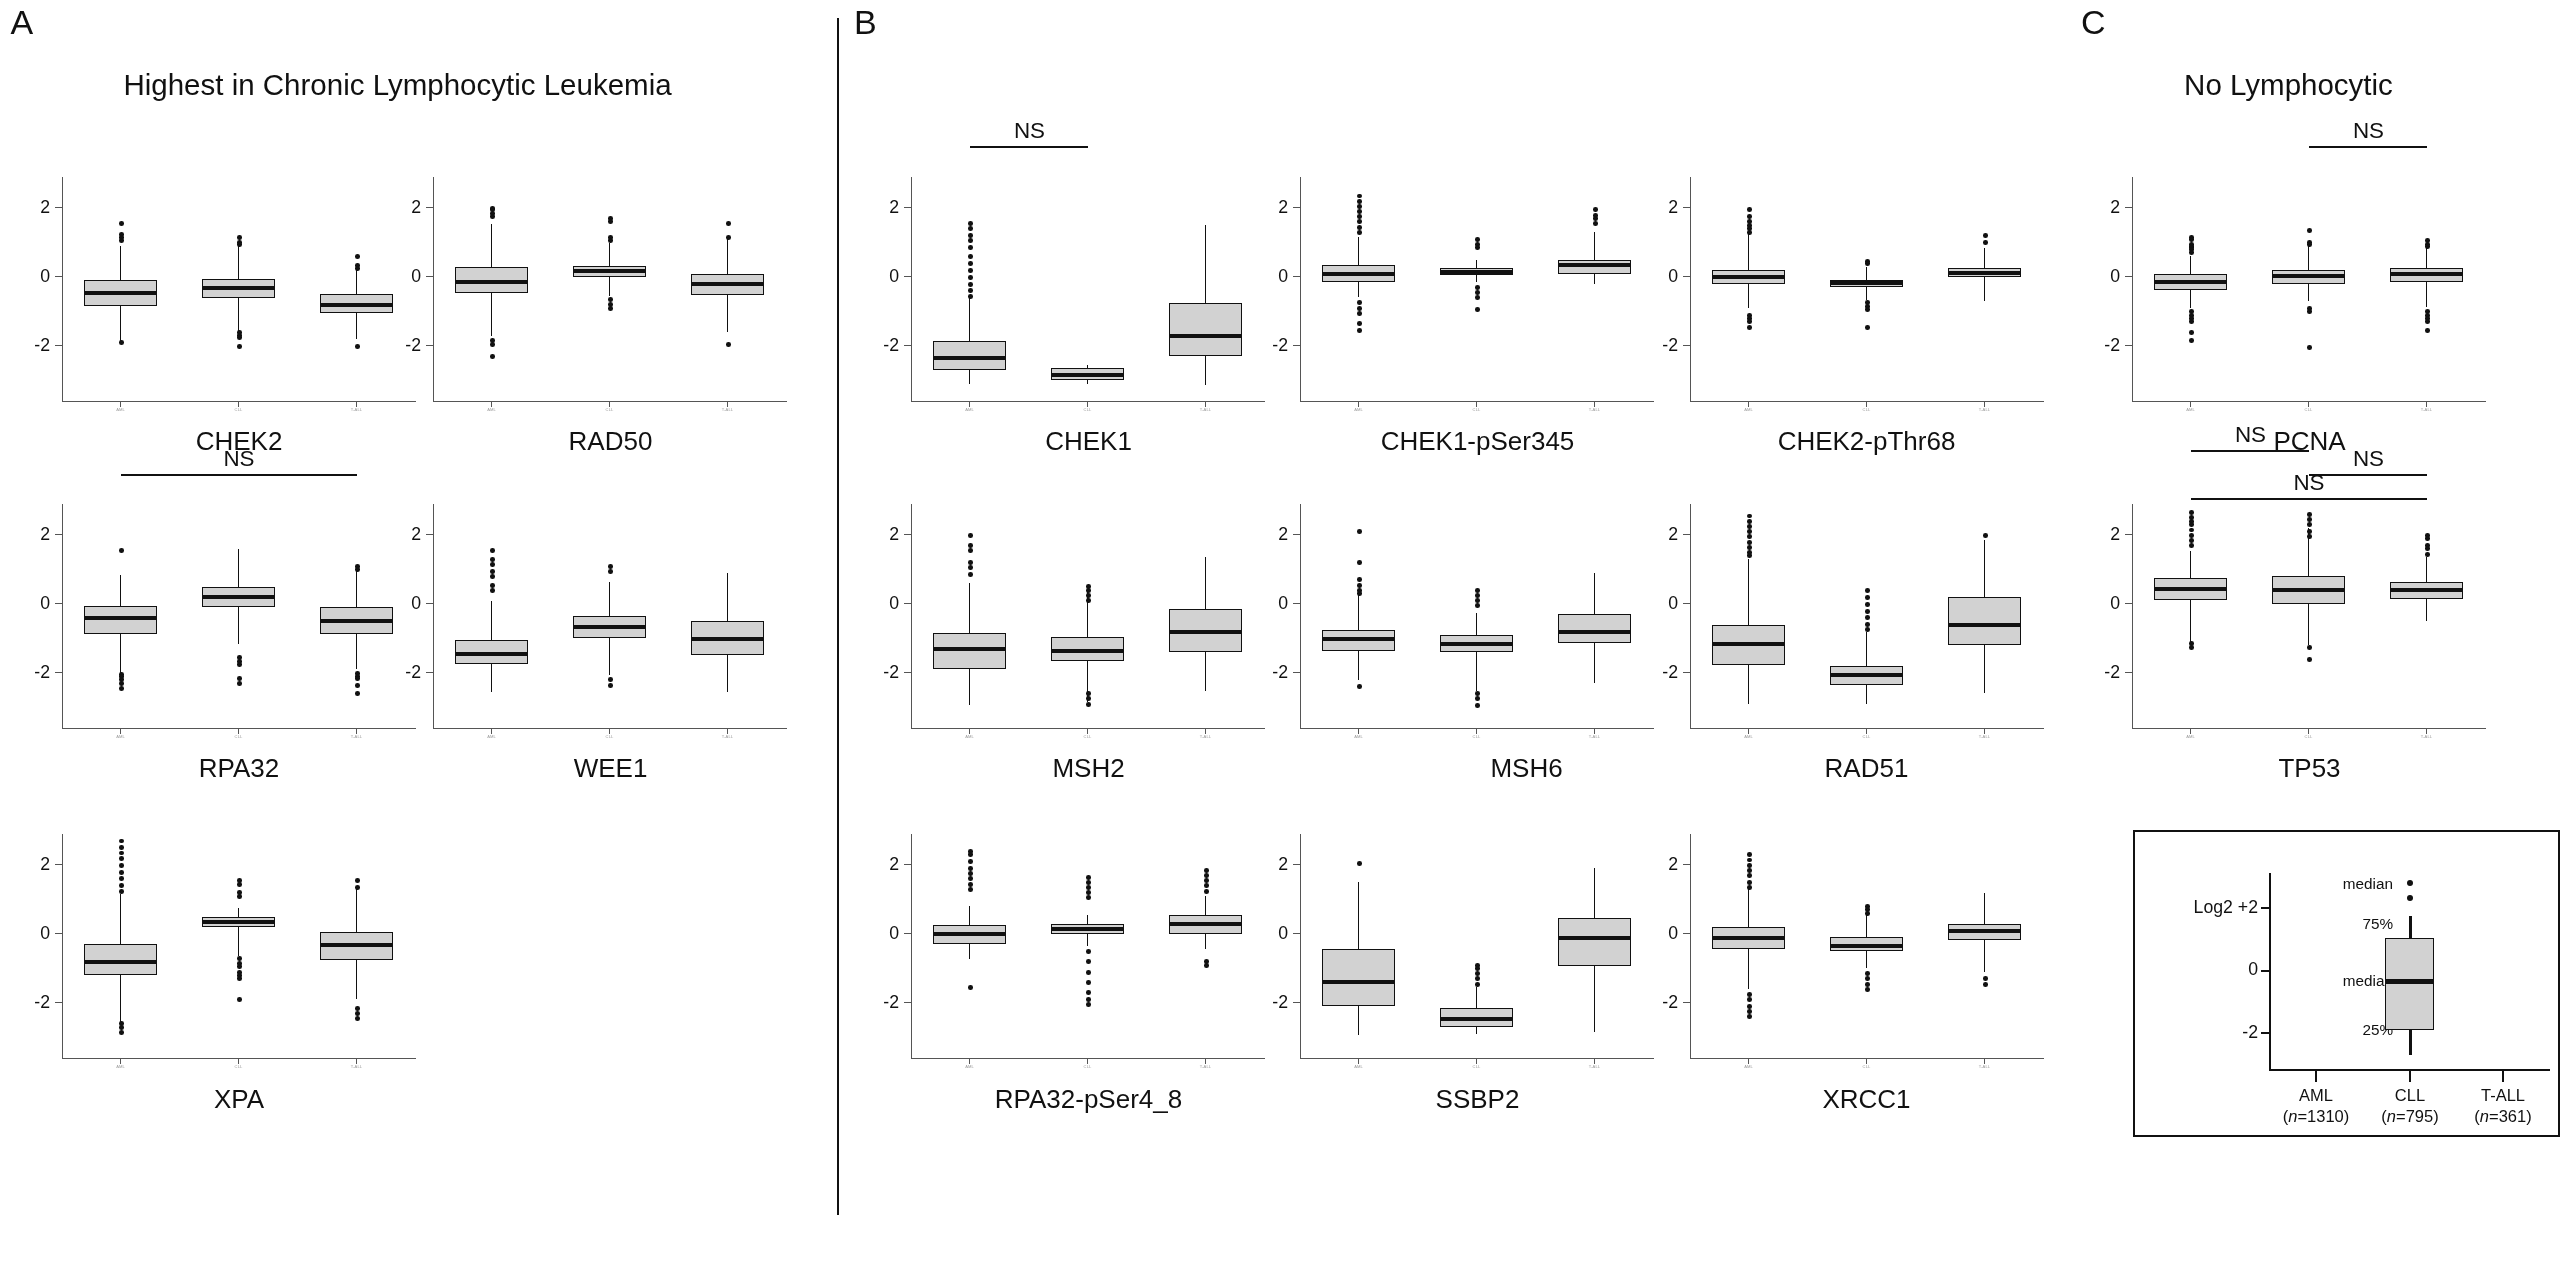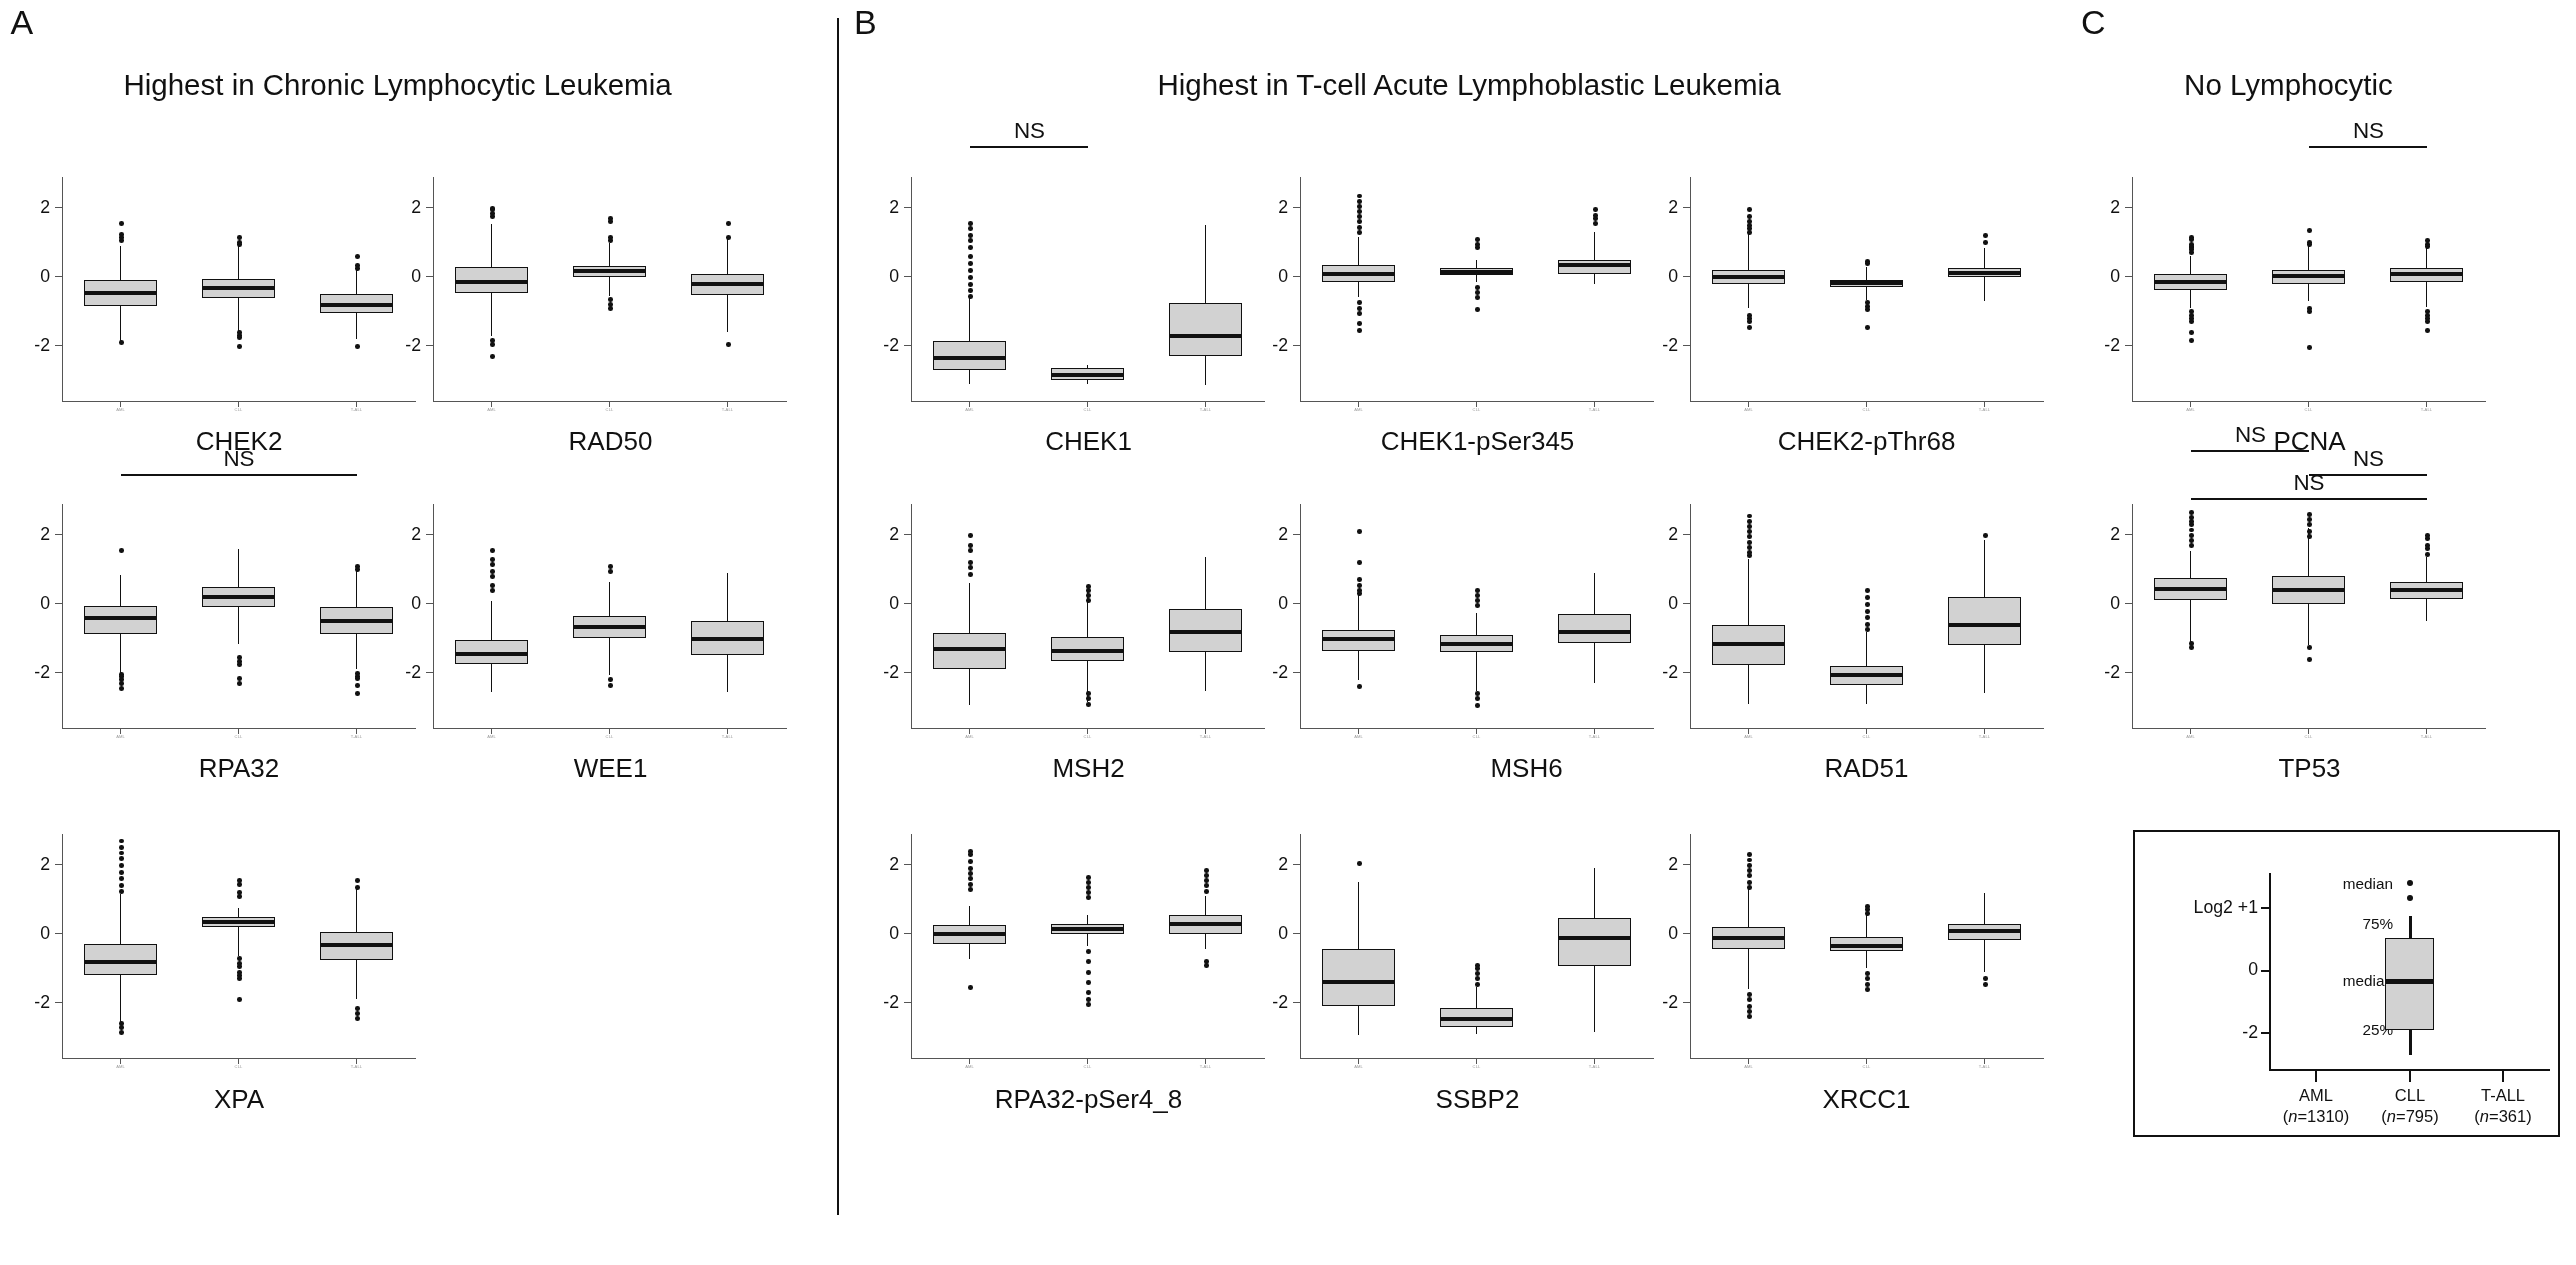--- a/index.html
+++ b/index.html
@@ -52,21 +52,20 @@
   .lg-xtick i{font-style:italic;}
   .lg-axis{position:absolute;background:#111;}
 </style>
 </head>
 <body>
 
 <div class="fig">
     <div class="panel-letter" style="left: 10.6px; top: 4.7px;">A</div>
     <div class="panel-title" style="left: 35px; top: 70px; width: 725px;">Highest in Chronic  Lymphocytic  Leukemia</div>
     <div class="panel-letter" style="left: 854px; top: 4.7px;">B</div>
-    <div class="panel-title" style="left: 885px; top: 70px; width: 1168px;">Highest in T-cell Acute Lymphoblastic Leukemia</div>
     <div class="panel-letter" style="left: 2081px; top: 4.7px;">C</div>
     <div class="panel-title" style="left: 2082px; top: 70px; width: 413px;">No Lymphocytic</div>
     <div class="divider" style="left: 837px; top: 17.7px; height: 1197px;"></div>
     <div class="subplot" style="left: 62px; top: 177px; width: 354px; height: 224px;">
       <div class="axis-v" style="left: 0px; top: 0px; height: 224px;"></div>
       <div class="axis-h" style="left: 0px; top: 224px; width: 354px;"></div>
       <div class="tickmark" style="left: -7px; top: 30px; width: 7px; height: 1.2px; background: rgb(85, 85, 85);"></div>
       <div class="ylab" style="left: -53px; top: 21.6px; width: 41px;">2</div>
       <div class="tickmark" style="left: -7px; top: 99px; width: 7px; height: 1.2px; background: rgb(85, 85, 85);"></div>
       <div class="ylab" style="left: -53px; top: 91px; width: 41px;">0</div>
@@ -780,21 +779,21 @@
     <div class="ns-bar" style="left: 2191px; top: 450px; width: 118px;"></div>
     <div class="ns-txt" style="left: 2150px; top: 424px; width: 201px;">NS</div>
     <div class="ns-bar" style="left: 2309px; top: 474px; width: 118px;"></div>
     <div class="ns-txt" style="left: 2268px; top: 448px; width: 201px;">NS</div>
     <div class="ns-bar" style="left: 2191px; top: 498px; width: 236px;"></div>
     <div class="ns-txt" style="left: 2150px; top: 472px; width: 318px;">NS</div>
     <div class="legend-frame" style="left: 2133px; top: 830px; width: 427px; height: 307px;"></div>
     <div class="lg-axis" style="left: 2269px; top: 873px; width: 2.4px; height: 196px;"></div>
     <div class="lg-axis" style="left: 2269px; top: 1069px; width: 281px; height: 2.4px;"></div>
     <div class="lg-axis" style="left: 2261px; top: 907px; width: 8.3px; height: 2.4px;"></div>
-    <div class="lg-ytick" style="left: 2144px; top: 899px; width: 114px;">Log2 +1</div>
+    <div class="lg-ytick" style="left: 2144px; top: 899px; width: 114px;">Log2 +2</div>
     <div class="lg-axis" style="left: 2261px; top: 970px; width: 8.3px; height: 2.4px;"></div>
     <div class="lg-ytick" style="left: 2144px; top: 961px; width: 114px;">0</div>
     <div class="lg-axis" style="left: 2261px; top: 1032px; width: 8.3px; height: 2.4px;"></div>
     <div class="lg-ytick" style="left: 2144px; top: 1024px; width: 114px;">-2</div>
     <div class="lg-txt" style="left: 2305px; top: 876px; width: 88px; text-align: right;">median</div>
     <div class="lg-txt" style="left: 2305px; top: 916px; width: 88px; text-align: right;">75%</div>
     <div class="lg-txt" style="left: 2305px; top: 973px; width: 88px; text-align: right;">median</div>
     <div class="lg-txt" style="left: 2305px; top: 1022px; width: 88px; text-align: right;">25%</div>
     <div class="bx-whisk" style="left: 2409px; top: 916px; width: 2.9px; height: 139px;"></div>
     <div class="bx-rect" style="left: 2385px; top: 938px; width: 49px; height: 92px;"></div>

